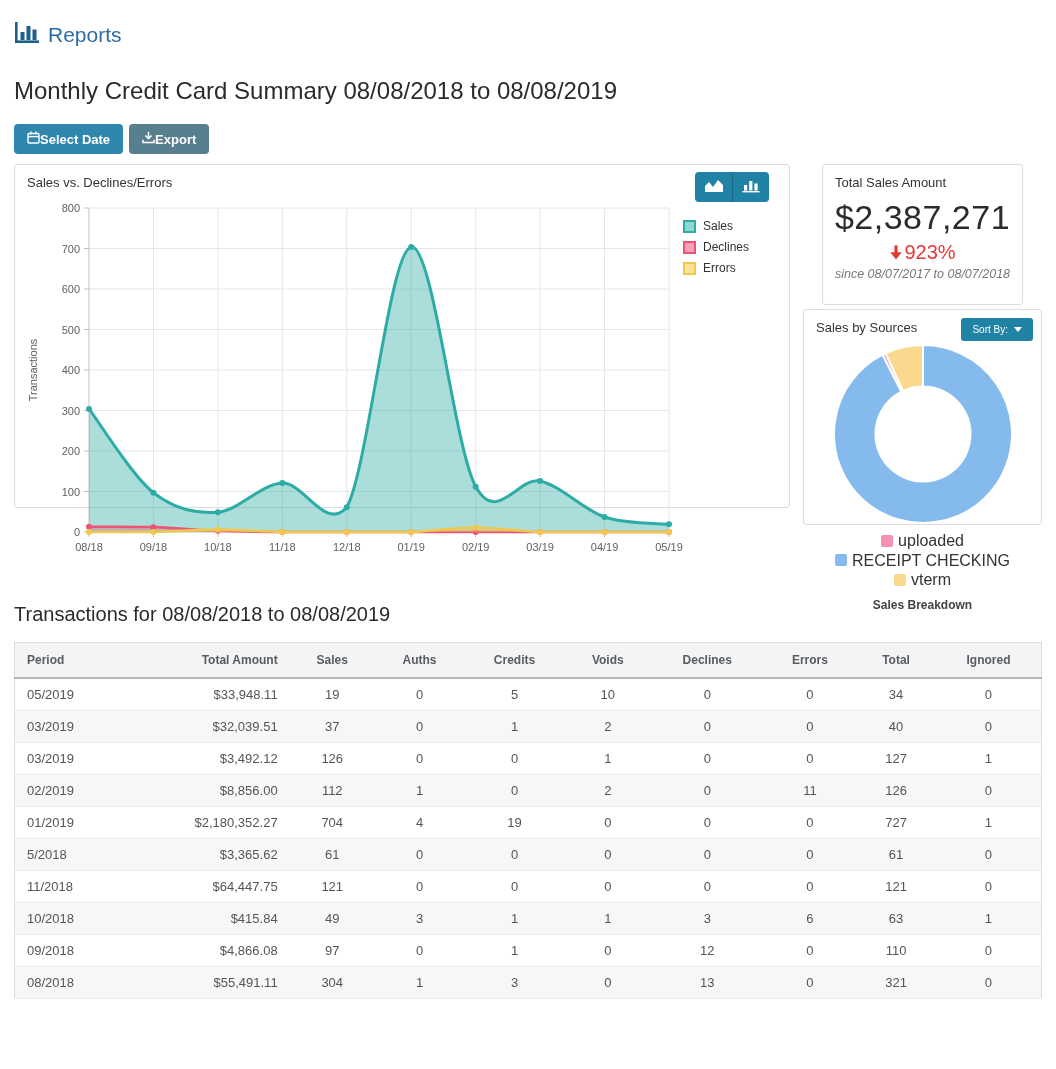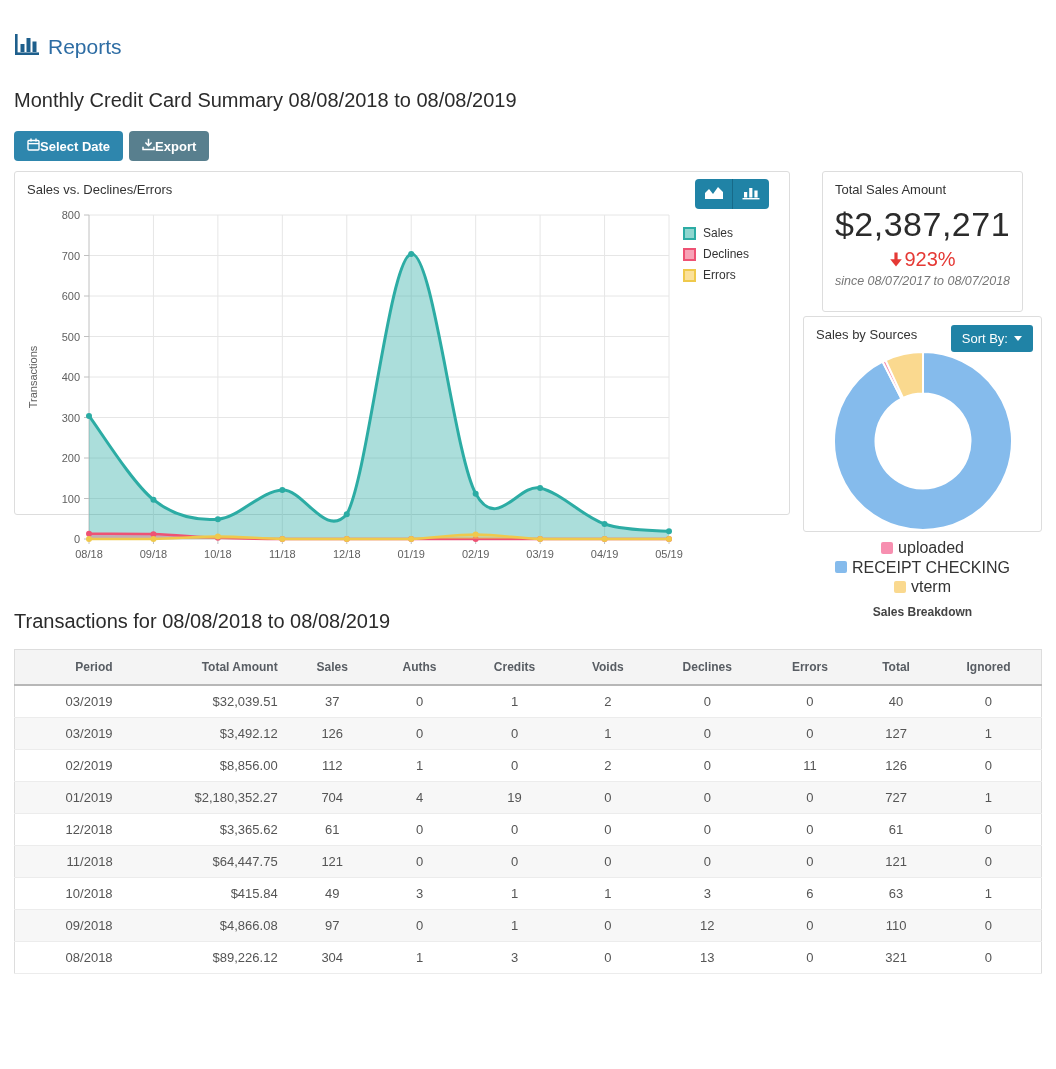--- a/index.html
+++ b/index.html
@@ -2,27 +2,27 @@
 <html><head>
 <meta charset="utf-8">
 <style>
   * { margin:0; padding:0; box-sizing:border-box; }
   html,body { background:#fff; }
   body {
     width:1056px; height:1069px;
     font-family:"Liberation Sans","DejaVu Sans",sans-serif;
     color:#333; overflow:hidden;
   }
-  .page { width:1028px; margin:16px 14px; }
+  .page { width:1028px; margin:4px 14px; }
 
   
   .brand-row { display:flex; align-items:center; gap:8px; padding-top:16px; }
   .brand-title { font-size:21px; color:#2E6DA4; }
 
-  .page-title { font-size:20px; font-weight:400; color:#2b2b2b; margin-top:28px; }
+  .page-title { font-size:24px; font-weight:400; color:#2b2b2b; margin-top:28px; }
 
   .btn-row { display:flex; gap:6px; margin-top:19px; }
   .btn { display:inline-flex; align-items:center; gap:0; border:none; border-radius:4px;
          color:#fff; font-size:13px; font-weight:600; padding:7px 13px; cursor:pointer;
          font-family:inherit; }
   .btn-select-date { background:#2E86AD; }
   .btn-export { background:#587F8E; }
 
   
   .main-row { display:flex; gap:13px; margin-top:10px; align-items:flex-start; }
@@ -45,36 +45,36 @@
   .total-card { height:141px; padding:10px 12px; text-align:center; }
   .total-label { font-size:13px; color:#333; text-align:left; }
   .total-amount { font-size:34px; font-weight:400; color:#2b2b2b; margin-top:8px; letter-spacing:0.5px; }
   .total-change { color:#E53935; font-size:20px; margin-top:4px; display:flex; align-items:center; justify-content:center; gap:1px; }
   .total-note { font-size:12.5px; font-style:italic; color:#777; margin-top:3px; }
 
   
   .sources-card { height:216px; position:relative; padding:10px 12px; }
   .sources-title { font-size:13px; color:#333; }
   .btn-sort { position:absolute; top:8px; right:8px; background:#2083A6; color:#fff; border:none;
-    border-radius:3px; font-size:13px; padding:6px 11px; cursor:pointer; display:inline-flex;
+    border-radius:3px; font-size:10px; padding:6px 11px; cursor:pointer; display:inline-flex;
     align-items:center; gap:6px; font-family:inherit; }
   .caret-down { width:0; height:0; border-left:4px solid transparent; border-right:4px solid transparent;
     border-top:5px solid #fff; display:inline-block; }
   .donut-wrap { display:flex; justify-content:center; margin-top:8px; }
   .donut-legend { margin-top:6px; text-align:center; font-size:16px; color:#333; line-height:19px; }
   .donut-legend .entry { display:inline-flex; align-items:center; gap:5px; margin:0 4px; cursor:pointer; }
   .donut-legend .swatch { width:12px; height:12px; border-radius:2px; display:inline-block; }
   .donut-footer { text-align:center; font-size:12px; font-weight:700; color:#444; margin-top:8px; }
 
   
   .tx-heading { font-size:20px; font-weight:400; color:#2b2b2b; margin-top:78px; }
   table.tx { width:100%; border-collapse:collapse; margin-top:16px; border:1px solid #ddd; }
   table.tx thead th { background:#f4f4f4; color:#585d63; font-size:12px; font-weight:700;
     padding:10px 12px; border-bottom:2px solid #b7b7b7; text-align:center; }
-  table.tx thead th.left, table.tx td.left { text-align:right; }
+  table.tx thead th.left, table.tx td.left { text-align:left; }
   table.tx thead th.right, table.tx td.right { text-align:right; }
   table.tx td { font-size:13px; color:#555; padding:8px 12px; border-bottom:1px solid #ececec; text-align:center; }
   table.tx tbody tr:nth-child(even) { background:#f7f7f7; }
 
   svg text { font-family:"Liberation Sans","DejaVu Sans",sans-serif; }
 </style>
 </head>
 <body>
 
 <div class="page">
@@ -323,20 +323,32 @@
           <th class="">Credits</th>
           <th class="">Voids</th>
           <th class="">Declines</th>
           <th class="">Errors</th>
           <th class="">Total</th>
           <th class="">Ignored</th>
         </tr>
     </thead>
     <tbody id="tx-body">
         <tr>
+          <td class="left">05/2019</td>
+          <td class="right">$33,948.11</td>
+          <td class="">19</td>
+          <td class="">0</td>
+          <td class="">5</td>
+          <td class="">10</td>
+          <td class="">0</td>
+          <td class="">0</td>
+          <td class="">34</td>
+          <td class="">0</td>
+        </tr>
+        <tr>
           <td class="left">03/2019</td>
           <td class="right">$32,039.51</td>
           <td class="">37</td>
           <td class="">0</td>
           <td class="">1</td>
           <td class="">2</td>
           <td class="">0</td>
           <td class="">0</td>
           <td class="">40</td>
           <td class="">0</td>
@@ -371,21 +383,21 @@
           <td class="">704</td>
           <td class="">4</td>
           <td class="">19</td>
           <td class="">0</td>
           <td class="">0</td>
           <td class="">0</td>
           <td class="">727</td>
           <td class="">1</td>
         </tr>
         <tr>
-          <td class="left">12/2018</td>
+          <td class="left">5/2018</td>
           <td class="right">$3,365.62</td>
           <td class="">61</td>
           <td class="">0</td>
           <td class="">0</td>
           <td class="">0</td>
           <td class="">0</td>
           <td class="">0</td>
           <td class="">61</td>
           <td class="">0</td>
         </tr>
@@ -420,21 +432,21 @@
           <td class="">0</td>
           <td class="">1</td>
           <td class="">0</td>
           <td class="">12</td>
           <td class="">0</td>
           <td class="">110</td>
           <td class="">0</td>
         </tr>
         <tr>
           <td class="left">08/2018</td>
-          <td class="right">$89,226.12</td>
+          <td class="right">$55,491.11</td>
           <td class="">304</td>
           <td class="">1</td>
           <td class="">3</td>
           <td class="">0</td>
           <td class="">13</td>
           <td class="">0</td>
           <td class="">321</td>
           <td class="">0</td>
         </tr>
       </tbody>

